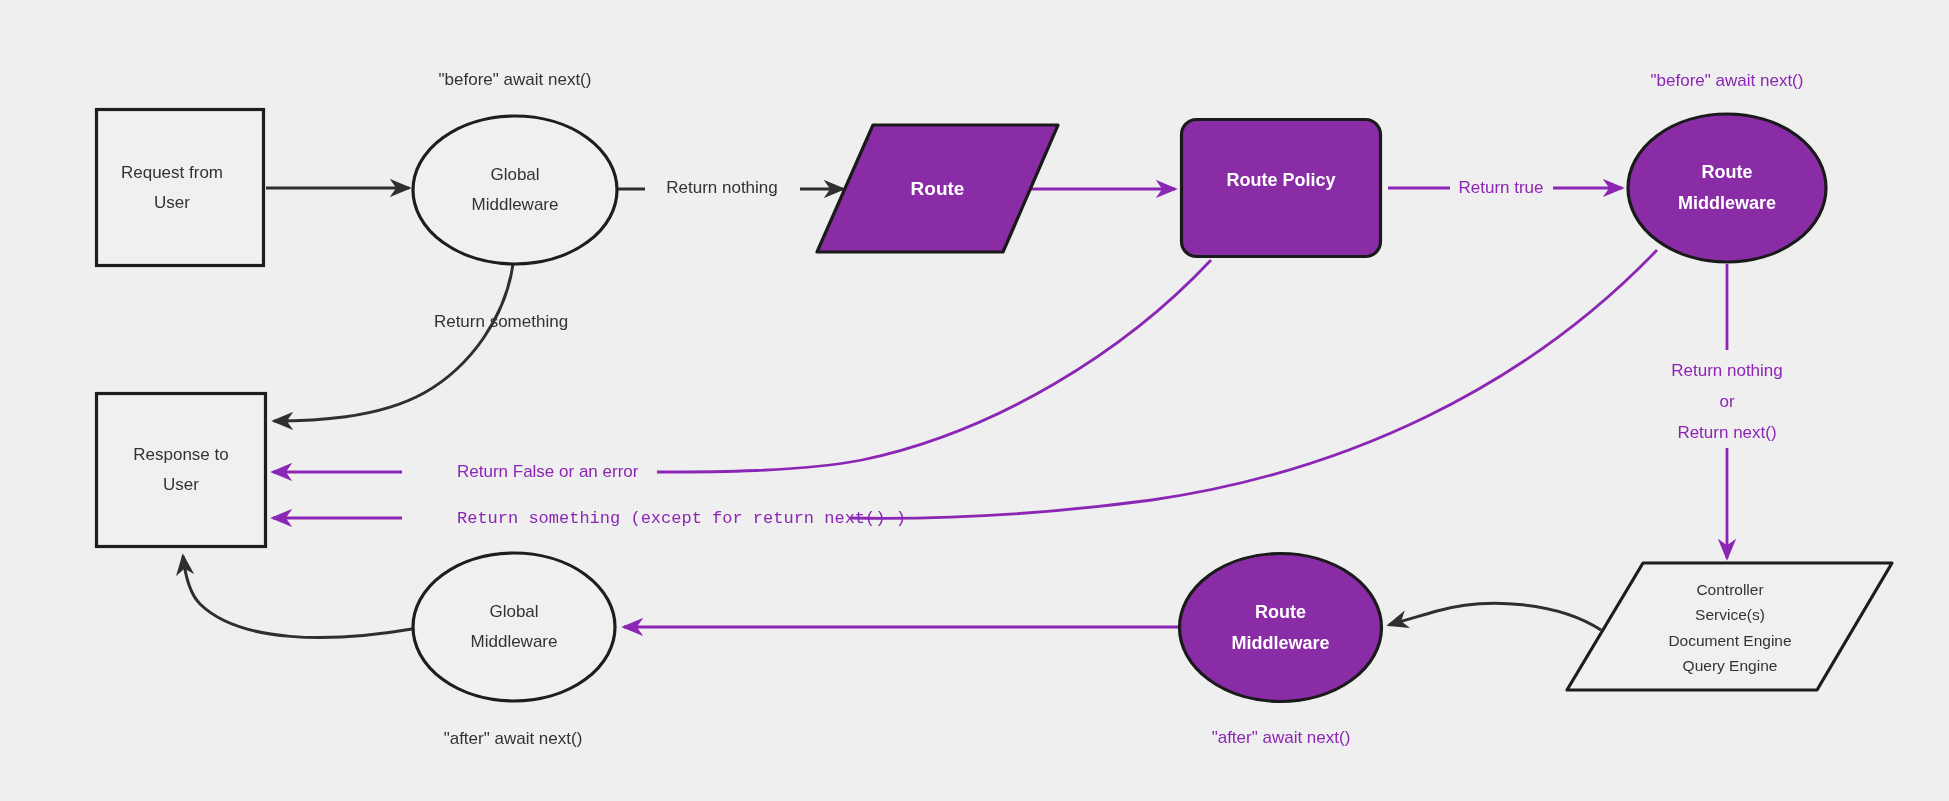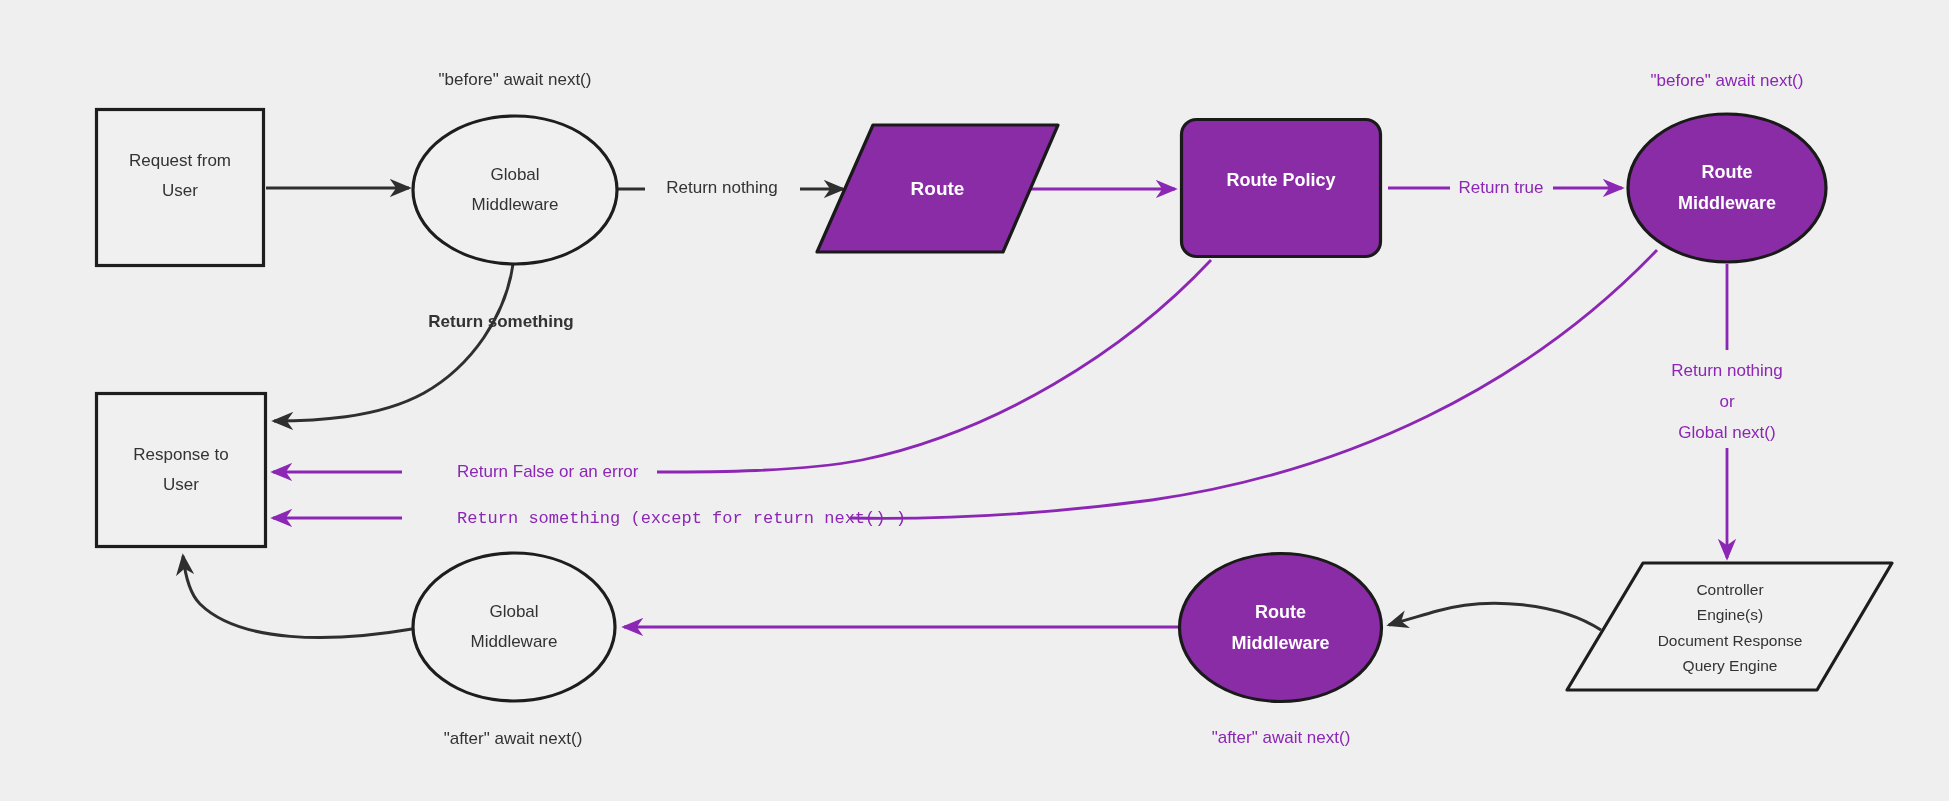--- a/index.html
+++ b/index.html
@@ -67,21 +67,21 @@
     <ellipse class="shape-dark" cx="515" cy="190" rx="102" ry="74"></ellipse>
     <polygon class="shape-purple" points="873,125 1058,125 1003,252 817,252" stroke-linejoin="round"></polygon>
     <rect class="shape-purple" x="1181.5" y="119.5" width="199" height="137" rx="15"></rect>
     <ellipse class="shape-purple" cx="1727" cy="188" rx="99" ry="74"></ellipse>
     <polygon class="shape-dark" points="1643,563 1892,563 1817,690 1567,690" stroke-linejoin="round"></polygon>
     <ellipse class="shape-purple" cx="1280.5" cy="627.5" rx="101" ry="74"></ellipse>
     <ellipse class="shape-dark" cx="514" cy="627" rx="101" ry="74"></ellipse>
     <rect class="shape-dark" x="96.5" y="393.5" width="169" height="153"></rect>
   </svg>
 
-  <div class="node-text" style="left:95px;top:96px;width:154px;height:159px;padding-left:8px;">
+  <div class="node-text" style="left:95px;top:108px;width:154px;height:159px;">
     <span>Request from</span>
     <span>User</span>
   </div>
 
   <div class="node-text" style="left:412px;top:115px;width:206px;height:150px;">
     <span>Global</span>
     <span>Middleware</span>
   </div>
 
   <div class="node-text on-purple" style="left:817px;top:125px;width:241px;height:127px;font-size:19px;">
@@ -92,22 +92,22 @@
     <span>Route Policy</span>
   </div>
 
   <div class="node-text on-purple" style="left:1627px;top:113px;width:200px;height:150px;">
     <span>Route</span>
     <span>Middleware</span>
   </div>
 
   <div class="node-text small" style="left:1605px;top:570px;width:250px;height:115px;">
     <span>Controller</span>
-    <span>Engine(s)</span>
-    <span>Document Response</span>
+    <span>Service(s)</span>
+    <span>Document Engine</span>
     <span>Query Engine</span>
   </div>
 
   <div class="node-text on-purple" style="left:1178px;top:552px;width:205px;height:151px;">
     <span>Route</span>
     <span>Middleware</span>
   </div>
 
   <div class="node-text" style="left:413px;top:552px;width:202px;height:150px;">
     <span>Global</span>
@@ -123,24 +123,24 @@
 
   <div class="edge-label purple" style="left:1727px;top:81px;">"before" await next()</div>
 
   <div class="edge-label" style="left:722px;top:188px;">Return nothing</div>
 
   <div class="edge-label purple" style="left:1501px;top:188px;">Return true</div>
 
   <div class="edge-label purple multiline" style="left:1727px;top:401px;">
     <span>Return nothing</span>
     <span>or</span>
-    <span>Global next()</span>
+    <span>Return next()</span>
   </div>
 
-  <div class="edge-label" style="left:501px;top:322px;font-weight:bold;">Return something</div>
+  <div class="edge-label" style="left:501px;top:322px;">Return something</div>
 
   <div class="edge-label purple left-anchor" style="left:410px;top:472px;">Return False or an error</div>
 
   <div class="edge-label purple left-anchor" style="left:410px;top:518px;font-family:Liberation Mono, monospace;">Return something (except for return next() )</div>
 
   <div class="edge-label purple" style="left:1281px;top:738px;">"after" await next()</div>
 
   <div class="edge-label" style="left:513px;top:739px;">"after" await next()</div>
 
 </div>

